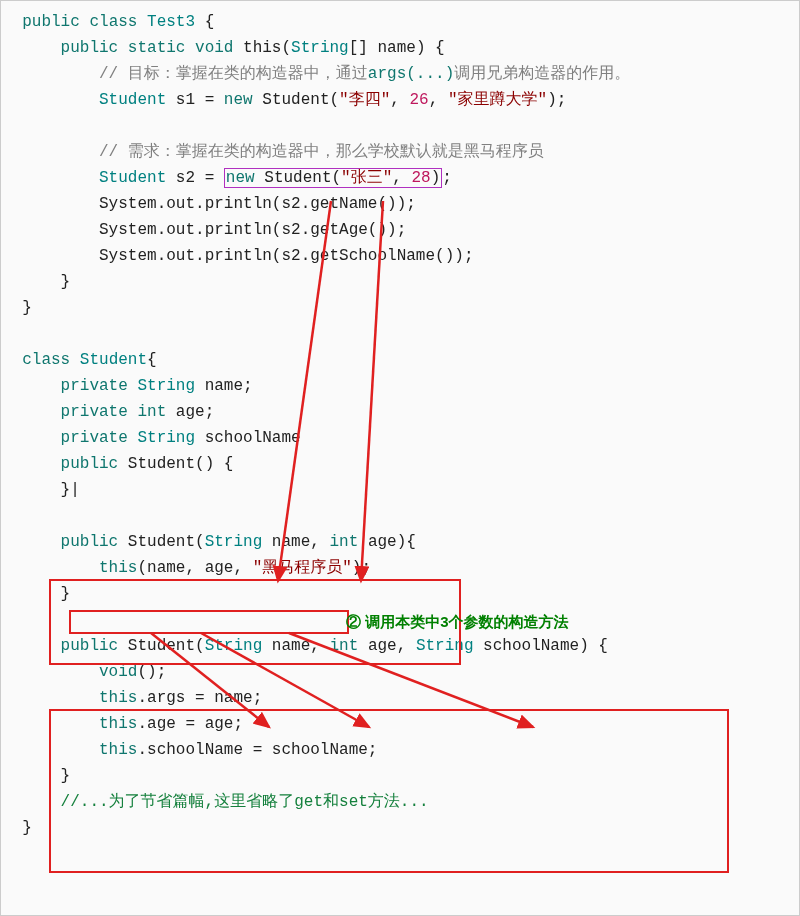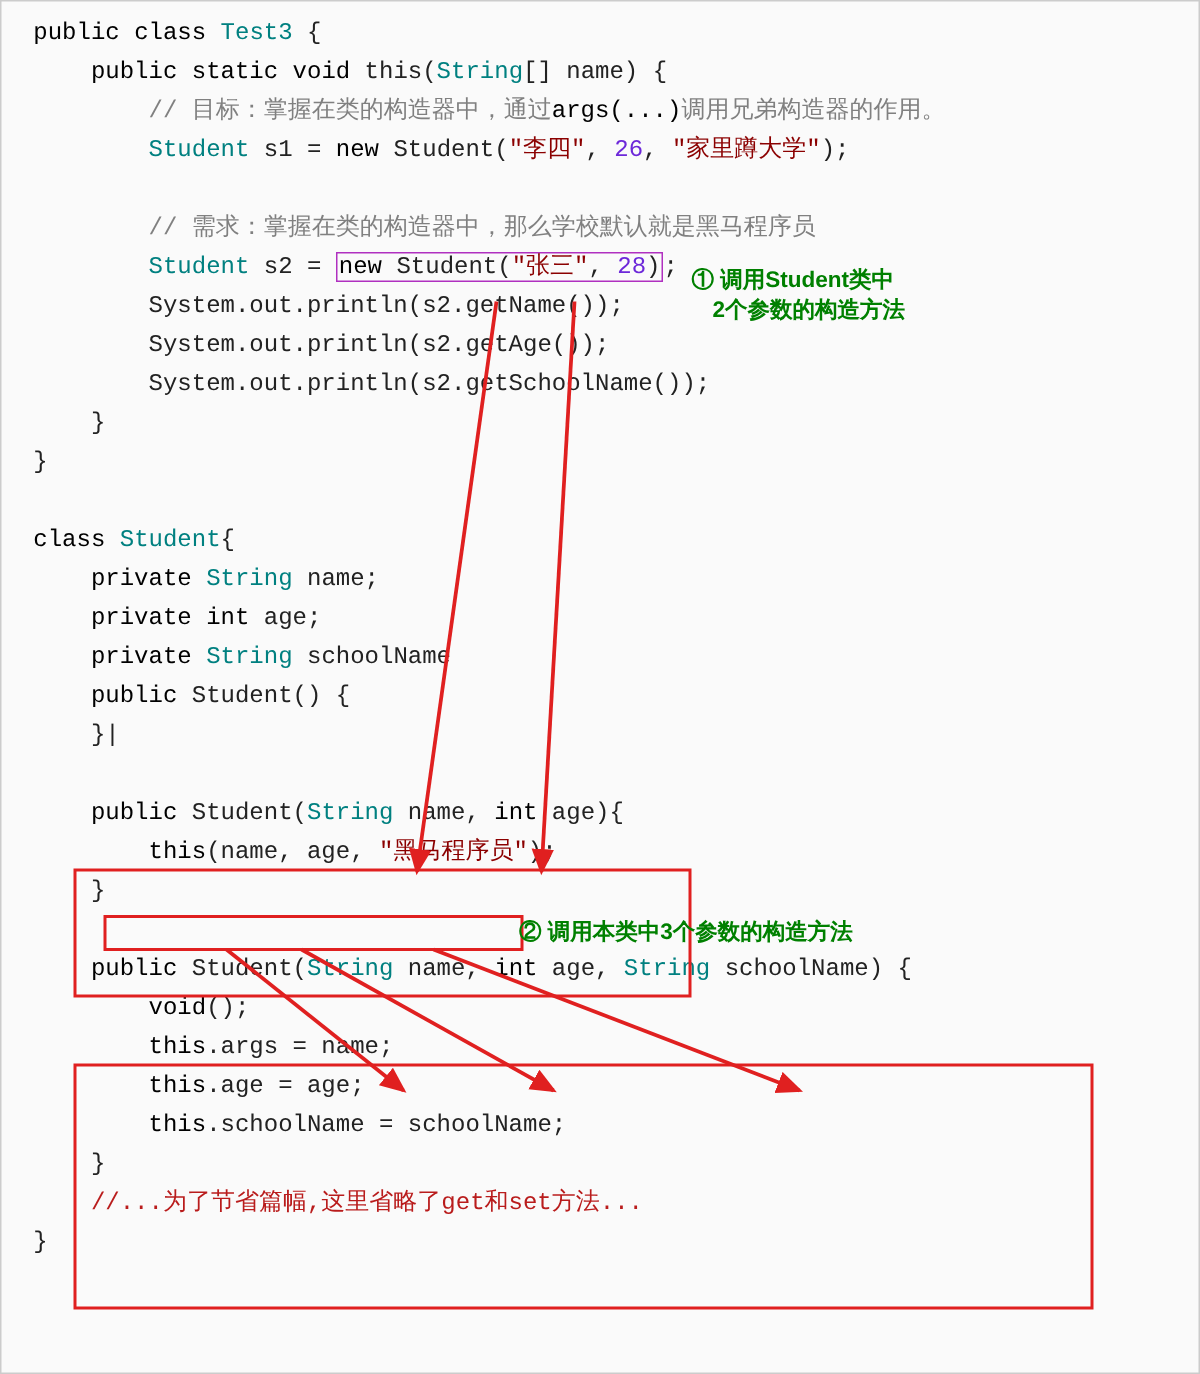--- a/index.html
+++ b/index.html
@@ -18,27 +18,27 @@
     padding: 8px 2px 8px 2px;
     overflow: hidden;
     font-size: 16px;
     line-height: 26px;
   }
   pre {
     margin: 0;
     font-family: Consolas, "Courier New", monospace;
     white-space: pre;
   }
-  .kw { color: #000000; }        
+  .kw { color: #0f766e; }        
   .type { color: #008080; }      
   .str { color: #8b0000; }       
-  .num { color: #6d28d9; }       
+  .num { color: #be185d; }       
   .cm { color: #808080; }        
   .txt { color: #222; }
-  .grn { color: #b91c1c; }      
+  .grn { color: #15803d; }      
   .boxed-inline {
     border: 1.5px solid #b030c0;
     padding: 0 1px;
   }
   .red-box {
     position: absolute;
     border: 2px solid #e02020;
     box-sizing: border-box;
     pointer-events: none;
   }
@@ -92,24 +92,20 @@
 <span class="txt">          </span><span class="kw">this</span><span class="txt">.age = age;</span>
 <span class="txt">          </span><span class="kw">this</span><span class="txt">.schoolName = schoolName;</span>
 <span class="txt">      </span><span class="txt">}</span>
 <span class="txt">      </span><span class="grn">//...为了节省篇幅,这里省略了get和set方法...</span>
 <span class="txt">  </span><span class="txt">}</span></pre>
 
   <div class="red-box" style="left:48px; top:578px; width:412px; height:86px;"></div>
   <div class="red-box" style="left:68px; top:609px; width:280px; height:24px;"></div>
   <div class="red-box" style="left:48px; top:708px; width:680px; height:164px;"></div>
 
-  <div class="annotation" style="left:460px; top:176px;">
-    <span>① 调用Student类中</span><br>
-    <span style="padding-left:14px;">2个参数的构造方法</span>
-  </div>
   <div class="annotation" style="left:345px; top:611px;">
     <span>② 调用本类中3个参数的构造方法</span>
   </div>
 
   <svg class="overlay">
     <defs>
       <marker id="arrowhead" markerWidth="8" markerHeight="8" refX="6" refY="3" orient="auto">
         <path d="M0,0 L7,3 L0,6 Z" fill="#e02020"></path>
       </marker>
     </defs>

